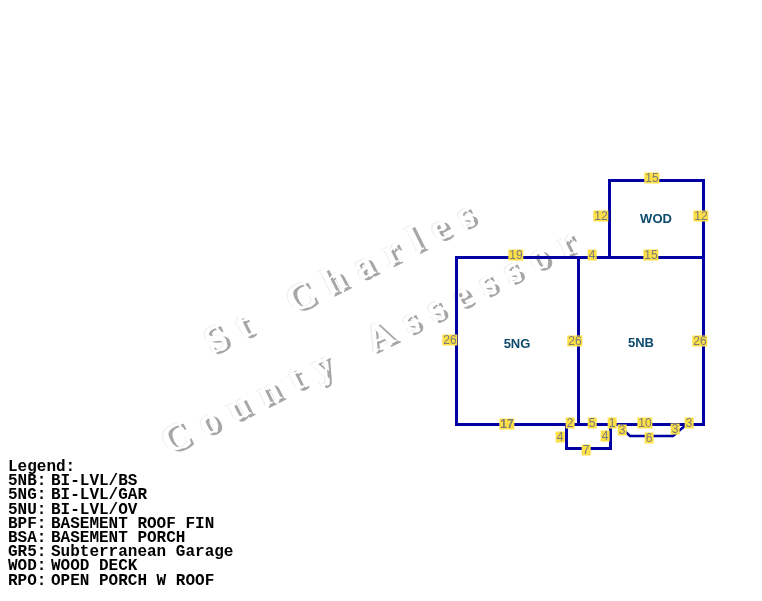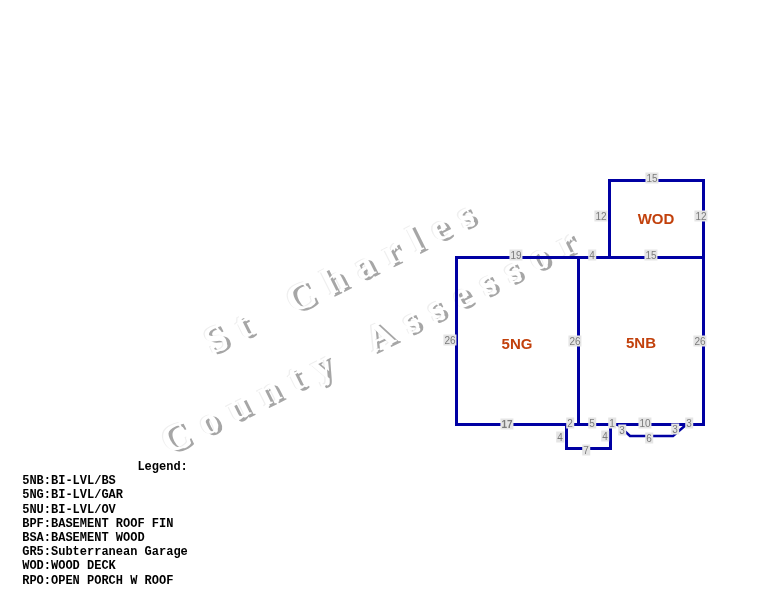--- a/index.html
+++ b/index.html
@@ -30,49 +30,48 @@
   .wm-1{left:206px;top:321px;}
   .wm-2{left:163px;top:421px;}
   
   svg.plan{position:absolute;left:0;top:0;z-index:2;}
   
   .room{
     position:absolute;
     transform:translate(-50%,-50%);
     font-family:"Liberation Sans", sans-serif;
     font-weight:bold;
-    font-size:15px;
-    color:#c2410c;
+    font-size:13px;
+    color:#0c4a6e;
     z-index:4;
     white-space:nowrap;
   }
   
   .dim{
     position:absolute;
     transform:translate(-50%,-50%);
     font-family:"Liberation Sans", sans-serif;
-    font-size:10px;
+    font-size:12px;
     color:#7b7b7b;
-    background:#e5e5e5;
+    background:#fde047;
     padding:0 1px;
     line-height:11px;
     z-index:3;
     white-space:nowrap;
   }
   
   .legend{
     position:absolute;
     left:8px;top:460px;
     font-family:"Liberation Mono", monospace;
     font-weight:bold;
-    font-size:12px;
+    font-size:16px;
     line-height:14.2px;
     color:#000000;
     z-index:5;
-    text-align:right;
   }
   .legend-row{display:flex;}
   .legend-code{display:inline-block;width:43px;}
 </style>
 </head>
 <body>
 
 <div class="stage">
 
   <div class="wm-line wm-1">St Charles</div>
@@ -136,21 +135,21 @@
     <div class="legend-row">
       <span class="legend-code">5NU:</span>
       <span class="legend-desc">BI-LVL/OV</span>
     </div>
     <div class="legend-row">
       <span class="legend-code">BPF:</span>
       <span class="legend-desc">BASEMENT ROOF FIN</span>
     </div>
     <div class="legend-row">
       <span class="legend-code">BSA:</span>
-      <span class="legend-desc">BASEMENT WOOD</span>
+      <span class="legend-desc">BASEMENT PORCH</span>
     </div>
     <div class="legend-row">
       <span class="legend-code">GR5:</span>
       <span class="legend-desc">Subterranean Garage</span>
     </div>
     <div class="legend-row">
       <span class="legend-code">WOD:</span>
       <span class="legend-desc">WOOD DECK</span>
     </div>
     <div class="legend-row">

